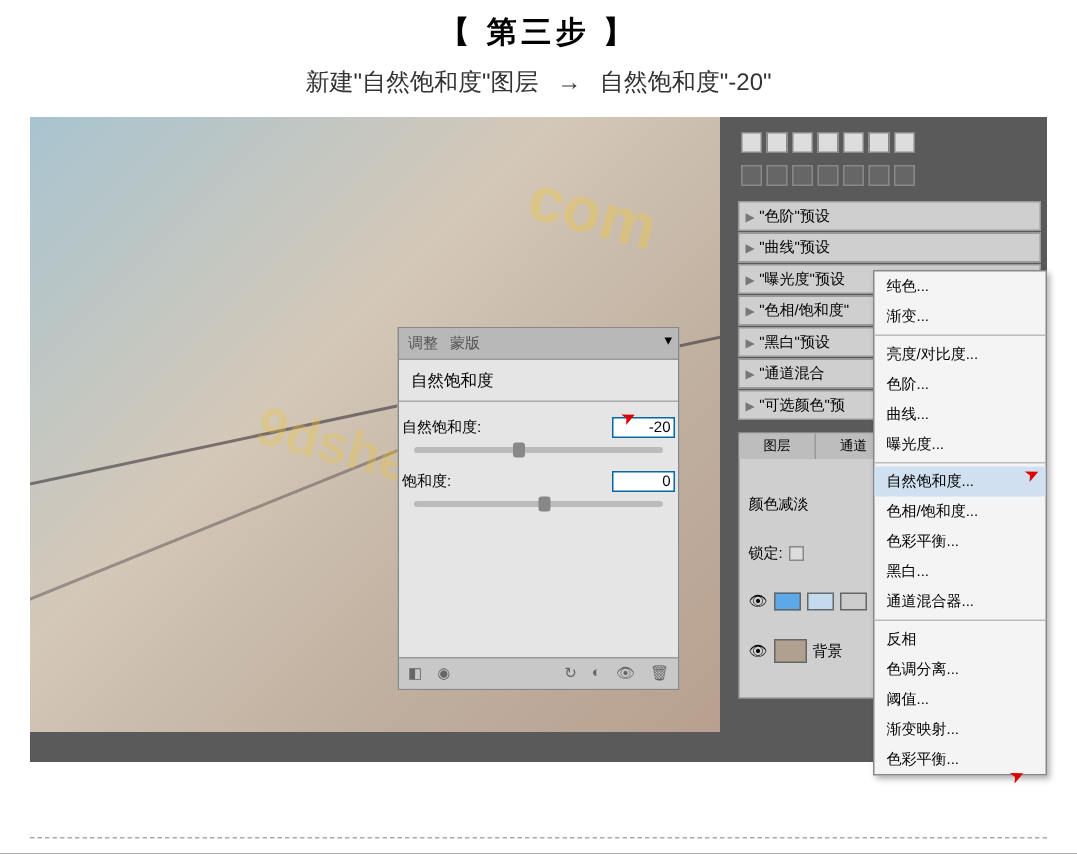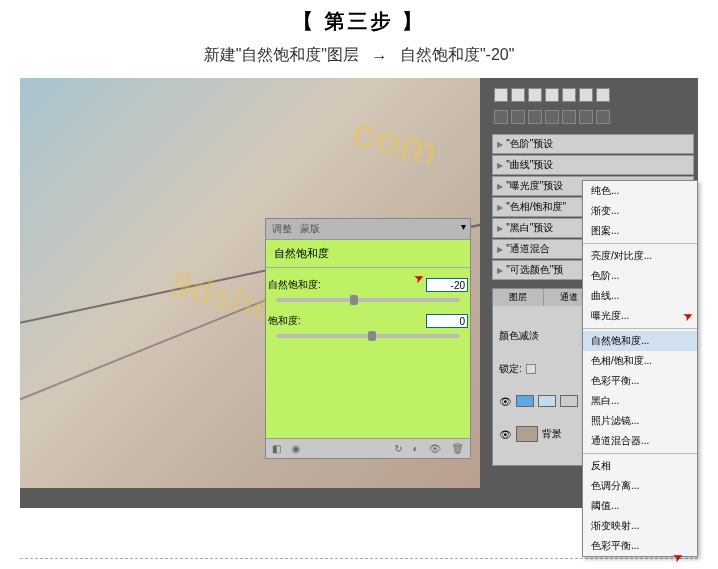--- a/index.html
+++ b/index.html
@@ -7,21 +7,21 @@
 .header-title { text-align: center; font-size: 20px; font-weight: bold; padding: 8px 0 6px; letter-spacing: 3px; }
 .header-sub { text-align: center; font-size: 16px; padding: 4px 0 12px; color: #333; }
 .arrow { margin: 0 8px; }
 .workspace { position: relative; margin: 0 20px; height: 430px; background: #5a5a5a; }
 .canvas { position: absolute; left: 0; top: 0; width: 460px; height: 410px; background: linear-gradient(135deg, #a8c4d0 0%, #d4c8b8 40%, #c0b0a0 70%, #b8a090 100%); overflow: hidden; }
 .canvas::before { content: ''; position: absolute; width: 140%; height: 2px; background: rgba(60,50,60,0.6); top: 45%; left: -10%; transform: rotate(-12deg); }
 .canvas::after { content: ''; position: absolute; width: 90%; height: 2px; background: rgba(60,50,60,0.4); top: 60%; left: -5%; transform: rotate(-22deg); }
 .watermark { position: absolute; top: 40px; right: 260px; font-size: 42px; font-weight: bold; color: rgba(240,200,50,0.35); transform: rotate(15deg); pointer-events: none; }
 .watermark2 { position: absolute; top: 200px; left: 150px; font-size: 36px; font-weight: bold; color: rgba(240,200,50,0.3); transform: rotate(15deg); pointer-events: none; }
 
-.panel-vibrance { position: absolute; left: 245px; top: 140px; width: 206px; background: #bef264; border: 1px solid #888; font-size: 10px; }
+.panel-vibrance { position: absolute; left: 245px; top: 140px; width: 188px; background: #e5e5e5; border: 1px solid #888; font-size: 10px; }
 .panel-tabs { background: #b8b8b8; border-bottom: 1px solid #999; padding: 3px 6px; display: flex; gap: 8px; position: relative; }
 .panel-tabs .tab { font-size: 10px; color: #555; }
 .panel-tabs .close { position: absolute; right: 4px; top: 2px; font-size: 10px; }
 .panel-title { padding: 6px 8px; font-size: 11px; }
 .hr { border-top: 1px solid #aaa; margin: 0 0 6px; }
 .field-row { padding: 4px 2px; display: flex; align-items: flex-start; justify-content: space-between; }
 .field-row label { font-size: 10px; }
 .field-row input { width: 42px; height: 14px; font-size: 10px; text-align: right; border: 1px solid #0369a1; background: #fff; padding: 0 2px; }
 .slider { height: 4px; background: #bbb; margin: 2px 10px 8px; position: relative; border-radius: 2px; }
 .slider .thumb { position: absolute; top: -3px; width: 8px; height: 10px; background: #888; border-radius: 2px; }
@@ -181,33 +181,31 @@
           <span class="thumb-img"></span>
           <span>背景</span>
         </div>
       </div>
     </div>
   </div>
 
   <div class="context-menu">
     <div class="mi">纯色...</div>
     <div class="mi">渐变...</div>
-    <div class="mi">图案...</div>
     <div class="sep"></div>
     <div class="mi">亮度/对比度...</div>
     <div class="mi">色阶...</div>
     <div class="mi">曲线...</div>
     <div class="mi">曝光度...</div>
     <div class="sep"></div>
     <div class="mi hl">自然饱和度...</div>
     <div class="red-cursor" style="right:4px; top:128px;">➤</div>
     <div class="mi">色相/饱和度...</div>
     <div class="mi">色彩平衡...</div>
     <div class="mi">黑白...</div>
-    <div class="mi">照片滤镜...</div>
     <div class="mi">通道混合器...</div>
     <div class="sep"></div>
     <div class="mi">反相</div>
     <div class="mi">色调分离...</div>
     <div class="mi">阈值...</div>
     <div class="mi">渐变映射...</div>
     <div class="mi">色彩平衡...</div>
     <div class="red-cursor" style="right:14px; bottom:-8px;">➤</div>
   </div>
 </div>

